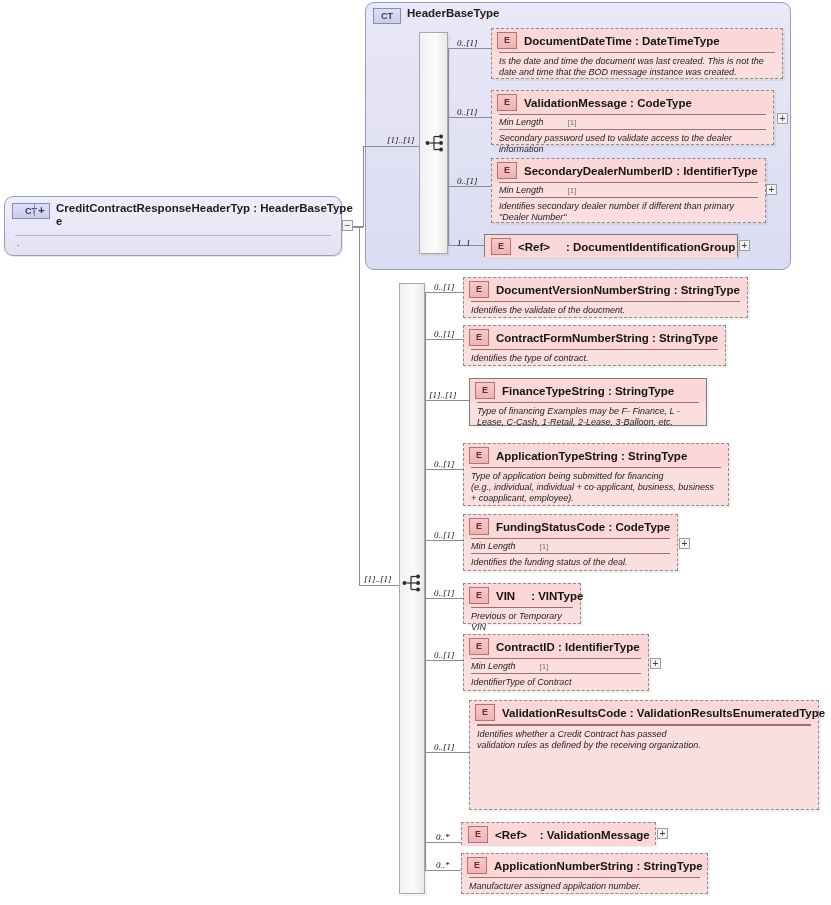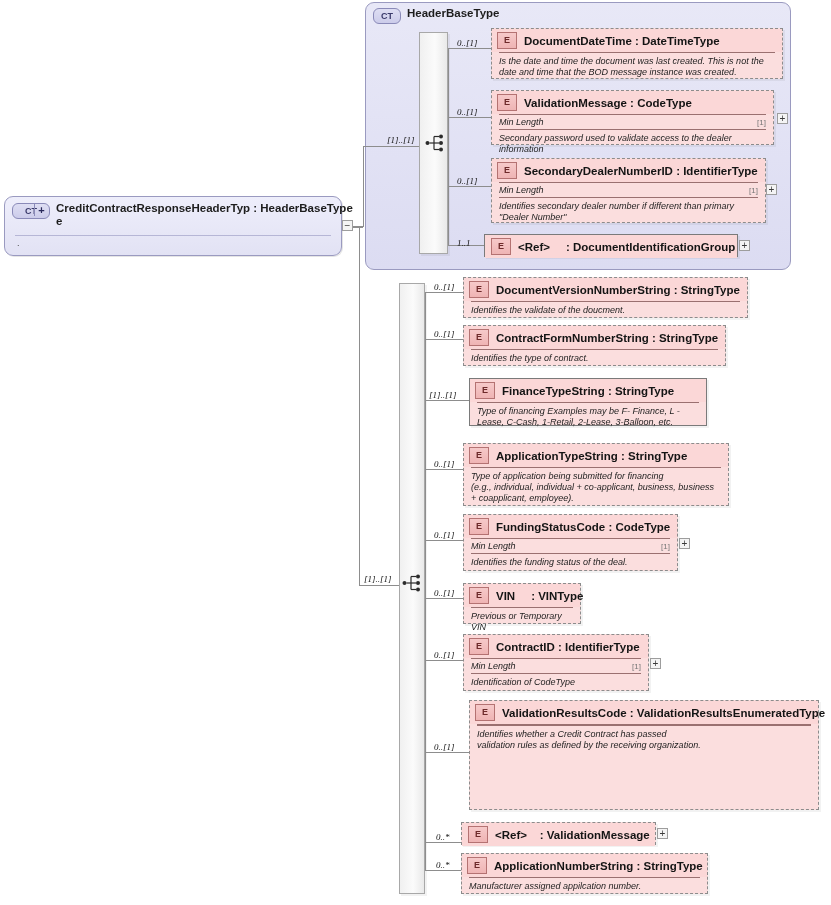--- a/index.html
+++ b/index.html
@@ -24,21 +24,21 @@
     background:linear-gradient(to bottom,#eeeefb,#e2e2f4);
     box-shadow:1px 1px 0 rgba(0,0,0,0.10);
   }
   .ct-header{
     display:flex;align-items:flex-start;gap:6px;
     padding:5px 8px 0 7px;
   }
   .ct-icon{
     display:inline-flex;align-items:center;justify-content:center;
     width:26px;height:14px;flex:0 0 auto;margin-top:1px;
-    border:1px solid #8a8ab8;border-radius:6px;
+    border:1px solid #8a8ab8;border-radius:0;
     background:linear-gradient(to bottom,#dedef3,#ccccea);
     font-size:9px;font-weight:bold;color:#3a3a6a;letter-spacing:0;
     font-family:"Liberation Sans",sans-serif;line-height:1;
   }
   .ct-icon.plus{width:36px;position:relative;}
   .ct-icon.plus .pl{
     position:absolute;right:1px;top:0;width:13px;height:12px;
     border-left:1px solid #8a8ab8;display:flex;align-items:center;justify-content:center;
     font-size:11px;line-height:1;color:#2a2a5a;
   }
@@ -71,22 +71,22 @@
     color:#6d2a2a;font-size:9px;font-weight:bold;
     display:flex;align-items:center;justify-content:center;line-height:1;
     font-family:"Liberation Sans",sans-serif;
   }
   .el-name{
     font-size:11.5px;font-weight:bold;color:#141414;white-space:pre;
     line-height:14px;font-family:"Liberation Sans",sans-serif;
   }
   .el-sep{height:1px;background:#9a7070;margin:0 7px;}
   .facet-row{
-    display:flex;align-items:baseline;gap:10px;
-    padding:2px 7px 2px 7px;font-size:9px;justify-content:space-between;
+    display:flex;align-items:baseline;gap:24px;
+    padding:2px 7px 2px 7px;font-size:9px;
   }
   .facet-label{font-style:italic;color:#1d1d1d;font-size:9px;}
   .facet-val{color:#777;font-size:8px;}
   .enum-row{display:flex;align-items:flex-start;gap:12px;padding:3px 7px 3px 7px;}
   .enum-label{font-style:italic;color:#1d1d1d;font-size:9px;line-height:11px;flex:0 0 auto;}
   .enum-vals{display:flex;flex-direction:column;}
   .enum-vals span{color:#8c8c8c;font-size:8.5px;line-height:11px;font-family:"Liberation Sans",sans-serif;}
   .el-doc{
     font-style:italic;color:#1d1d1d;font-size:9px;line-height:11px;
     padding:3px 8px 4px 7px;white-space:pre-line;
@@ -340,21 +340,21 @@
     <div class="el-head">
       <span class="e-icon">E</span>
       <span class="el-name"><span>ContractID</span> <span>:</span> <span>IdentifierType</span></span>
     </div>
     <div class="el-sep"></div>
     <div class="facet-row">
       <span class="facet-label">Min Length</span>
       <span class="facet-val">[1]</span>
     </div>
     <div class="el-sep"></div>
-    <div class="el-doc">Identification of CodeType</div>
+    <div class="el-doc">IdentifierType of Contract</div>
   </div>
   <div class="plusbox" style="left:650px;top:658px;">
       <span>+</span>
     </div>
 
   <div class="hline" style="left:425px;top:752px;width:44px;"></div>
   <div class="card" style="left:434px;top:742px;">0..[1]</div>
   <div class="abs el" style="left:469px;top:700px;width:350px;height:110px;">
     <div class="el-head">
       <span class="e-icon">E</span>

